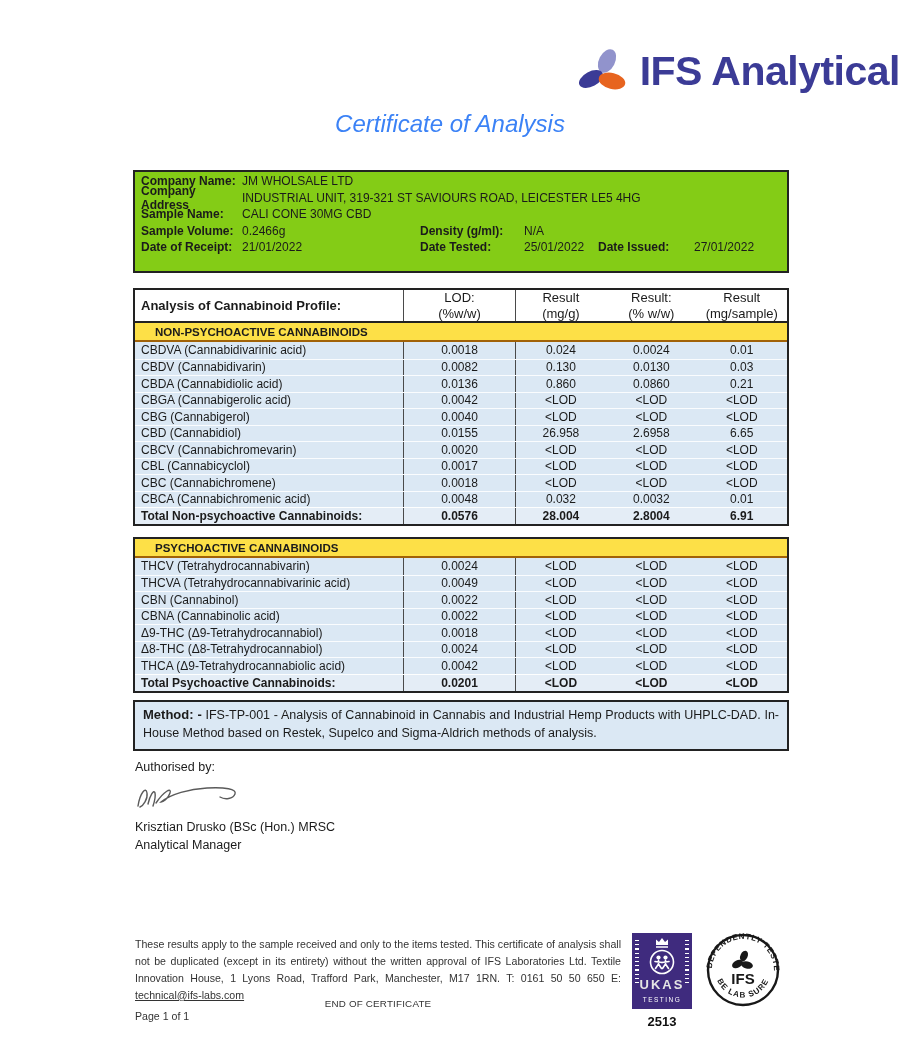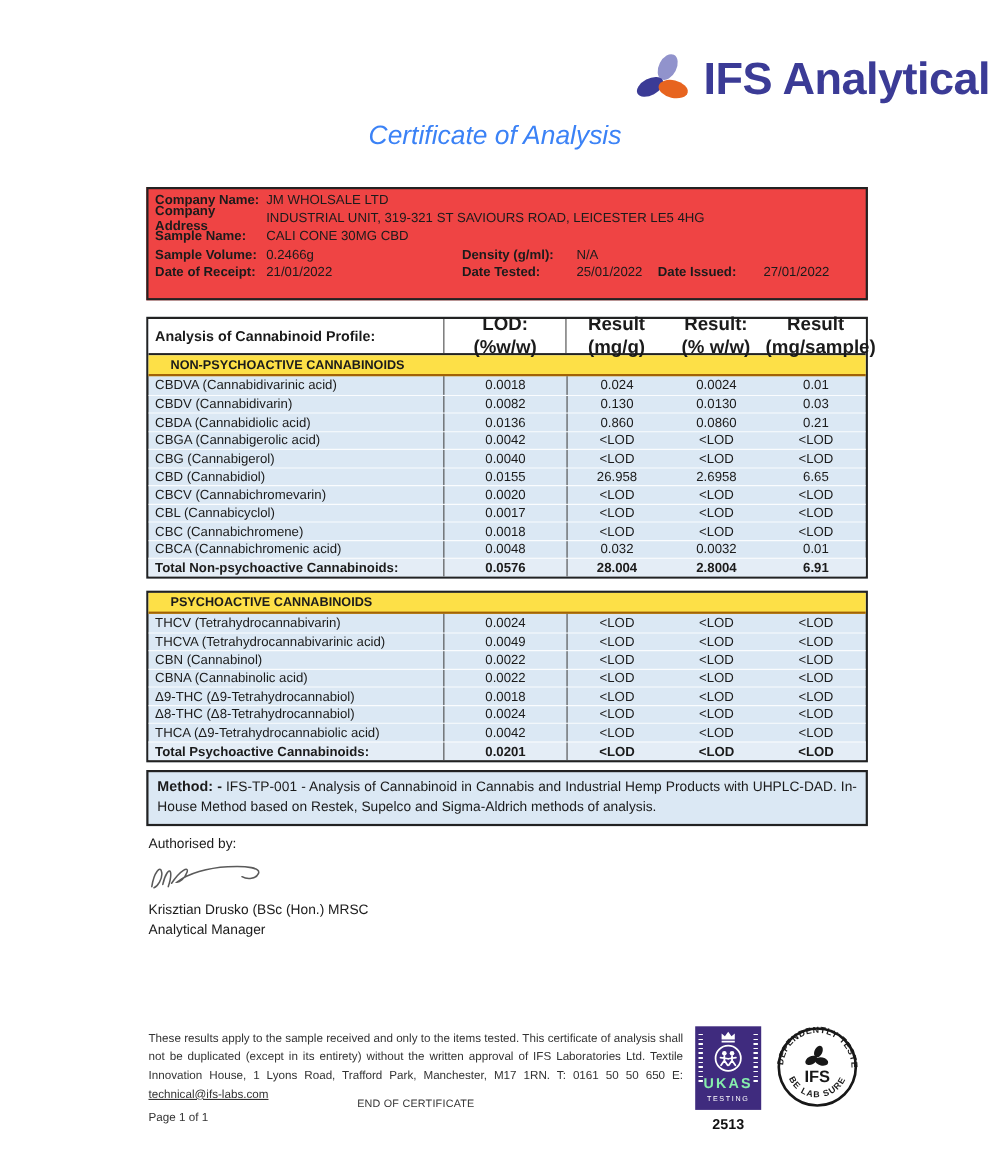--- a/index.html
+++ b/index.html
@@ -7,35 +7,35 @@
   body { font-family:"Liberation Sans", sans-serif; color:#1b1b1b; }
   .page { position:relative; width:900px; height:1050px; background:#fff; overflow:hidden; }
 
   
   .logo-row { position:absolute; top:46px; left:0; right:0; display:flex; justify-content:flex-end; align-items:center; gap:10px; }
   .logo-text { font-size:41px; font-weight:bold; color:#3b3b96; letter-spacing:-0.5px; }
   .doc-title { position:absolute; top:110px; left:0; right:0; text-align:center; font-size:24px; color:#3b82f6;font-style:italic; }
 
   
   .ctable { position:absolute; left:133px; top:170px; width:656px; height:103px;
-            background:#ef4444; border:2px solid #222; padding-top:1px; font-size:12px; }
+            background:#84cc16; border:2px solid #222; padding-top:1px; font-size:12px; }
   .crow { display:flex; height:16.5px; align-items:center; padding-left:6px; }
   .cl { font-weight:bold; }
   .cl1 { width:101px; } .cv1 { width:178px; } .cv1.wide { flex:1; }
   .cl2 { width:104px; } .cv2 { width:74px; }
   .cl3 { width:96px; }  .cv3 { flex:1; }
 
   
   .atable { position:absolute; left:133px; width:656px; border:2px solid #222; background:#dbe8f4; }
   .atable1 { top:288px; }
   .atable2 { top:537px; }
   .ahead { display:flex; height:33px; background:#ffffff; border-bottom:2px solid #222; align-items:stretch; }
   .ahead .c-name { display:flex; align-items:center; font-weight:bold; font-size:13px; }
   .ah { display:flex; flex-direction:column; justify-content:center; text-align:center;
-        font-weight:bold; font-size:17px; line-height:1.22; }
+        font-weight:normal; font-size:13px; line-height:1.22; }
   .sectionbar { height:19px; display:flex; align-items:center; padding-left:20px;
                 font-weight:bold; font-size:11.5px; border-bottom:2px solid #a16207; background:#fde047; }
   .arow { display:flex; height:16.5px; align-items:center; border-top:1px solid rgba(255,255,255,.85); font-size:12px; }
   .arow:first-of-type { border-top:none; }
   .c-name { width:270px; padding-left:6px; text-align:left; }
   .c-lod  { width:113px; text-align:center; border-left:1px solid #4a4a4a; border-right:1px solid #4a4a4a;
             height:100%; display:flex; align-items:center; justify-content:center; }
   .c-v    { width:91px; text-align:center; }
   .totalrow { display:flex; height:17px; align-items:center; font-weight:bold; font-size:12px;
               border-top:1px solid rgba(255,255,255,.9); background:#e4edf6; }
@@ -58,21 +58,21 @@
   .endcert { position:absolute; left:135px; top:998px; width:486px; text-align:center;
              font-size:9.8px; letter-spacing:.2px; color:#333; }
   .pagenum { position:absolute; left:135px; top:1010px; font-size:10.6px; color:#333; }
 
   
   .ukas { position:absolute; left:632px; top:933px; width:60px; text-align:center; }
   .ukas-rect { position:relative; width:60px; height:76px; background:#3f2b7e; margin:0 auto; }
   .ukas-rect::before, .ukas-rect::after { content:""; position:absolute; top:7px; bottom:24px; width:4px;
       background:repeating-linear-gradient(to bottom, #fff 0 1.3px, transparent 1.3px 4.2px); }
   .ukas-rect::before { left:3px; } .ukas-rect::after { right:3px; }
-  .ukas-name { position:absolute; left:0; right:0; bottom:17px; color:#86efac; font-weight:bold;
+  .ukas-name { position:absolute; left:0; right:0; bottom:17px; color:#e5e5e5; font-weight:bold;
                font-size:13px; letter-spacing:2px; }
   .ukas-sub { position:absolute; left:0; right:0; bottom:6px; color:#fff; font-size:6.5px; letter-spacing:1.5px; }
   .ukas-num { margin-top:5px; font-size:13px; font-weight:bold; color:#111; }
 
   
   .stamp { position:absolute; left:705px; top:932px; width:76px; height:76px; }
 </style>
 </head>
 <body>
 

